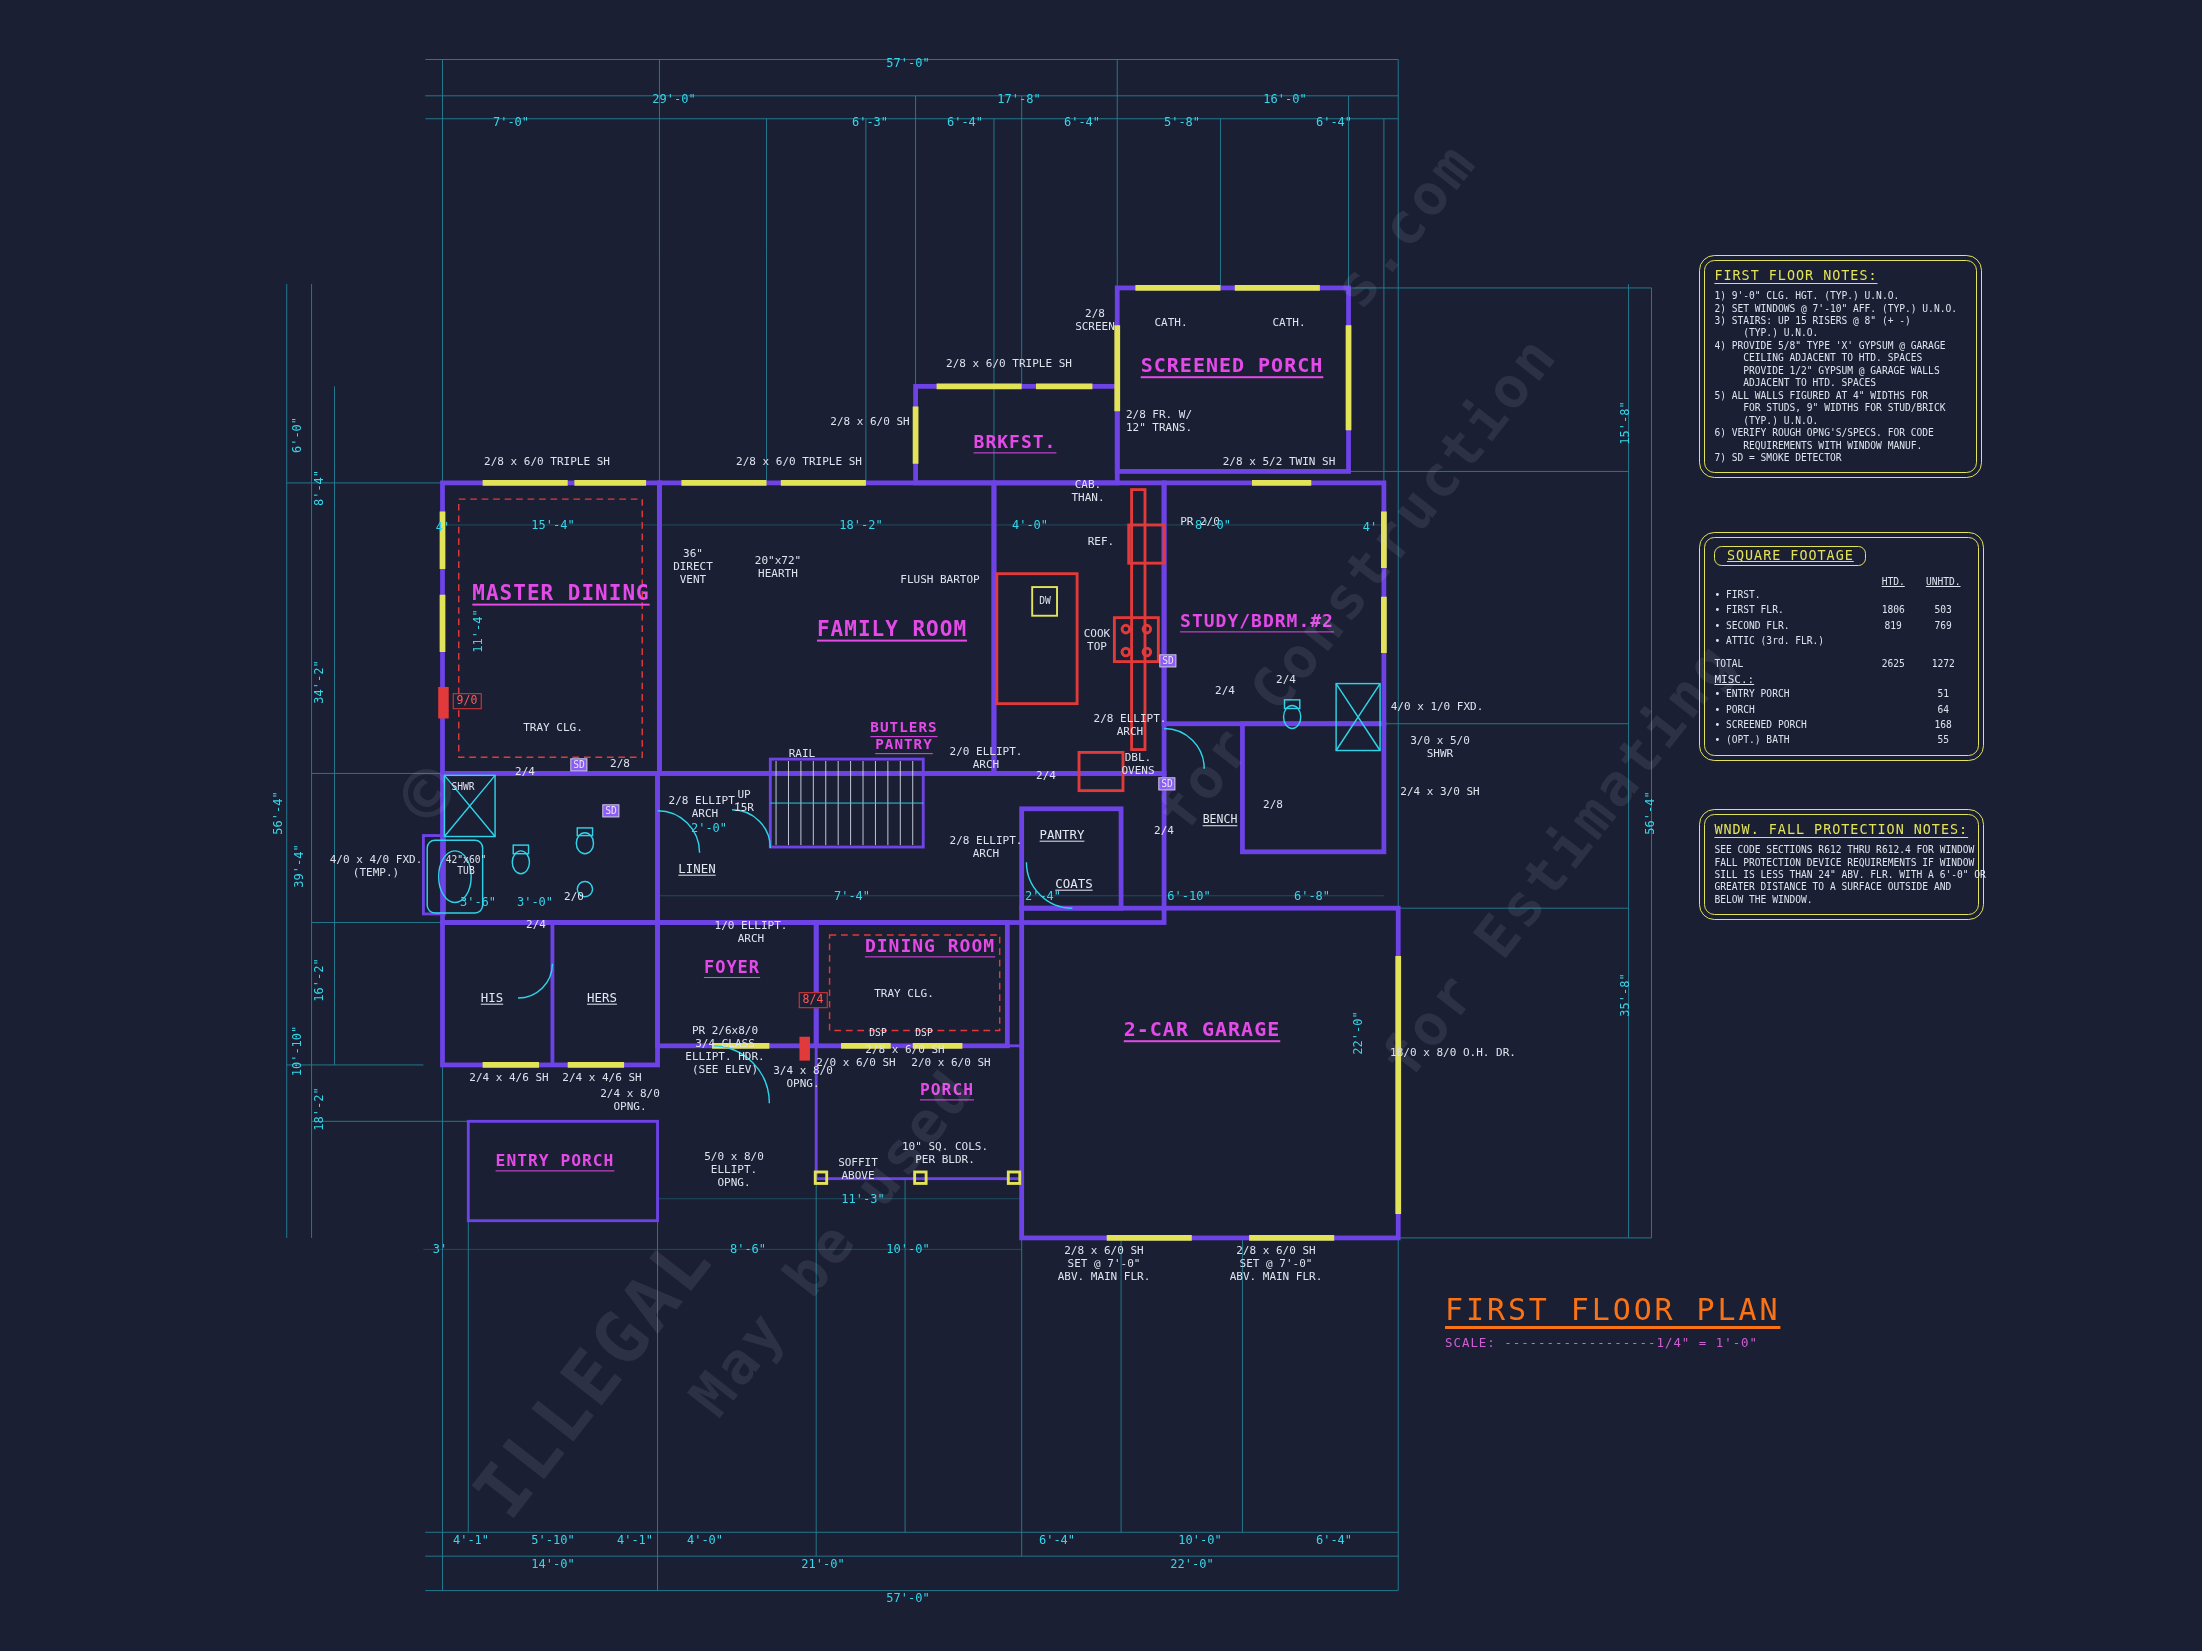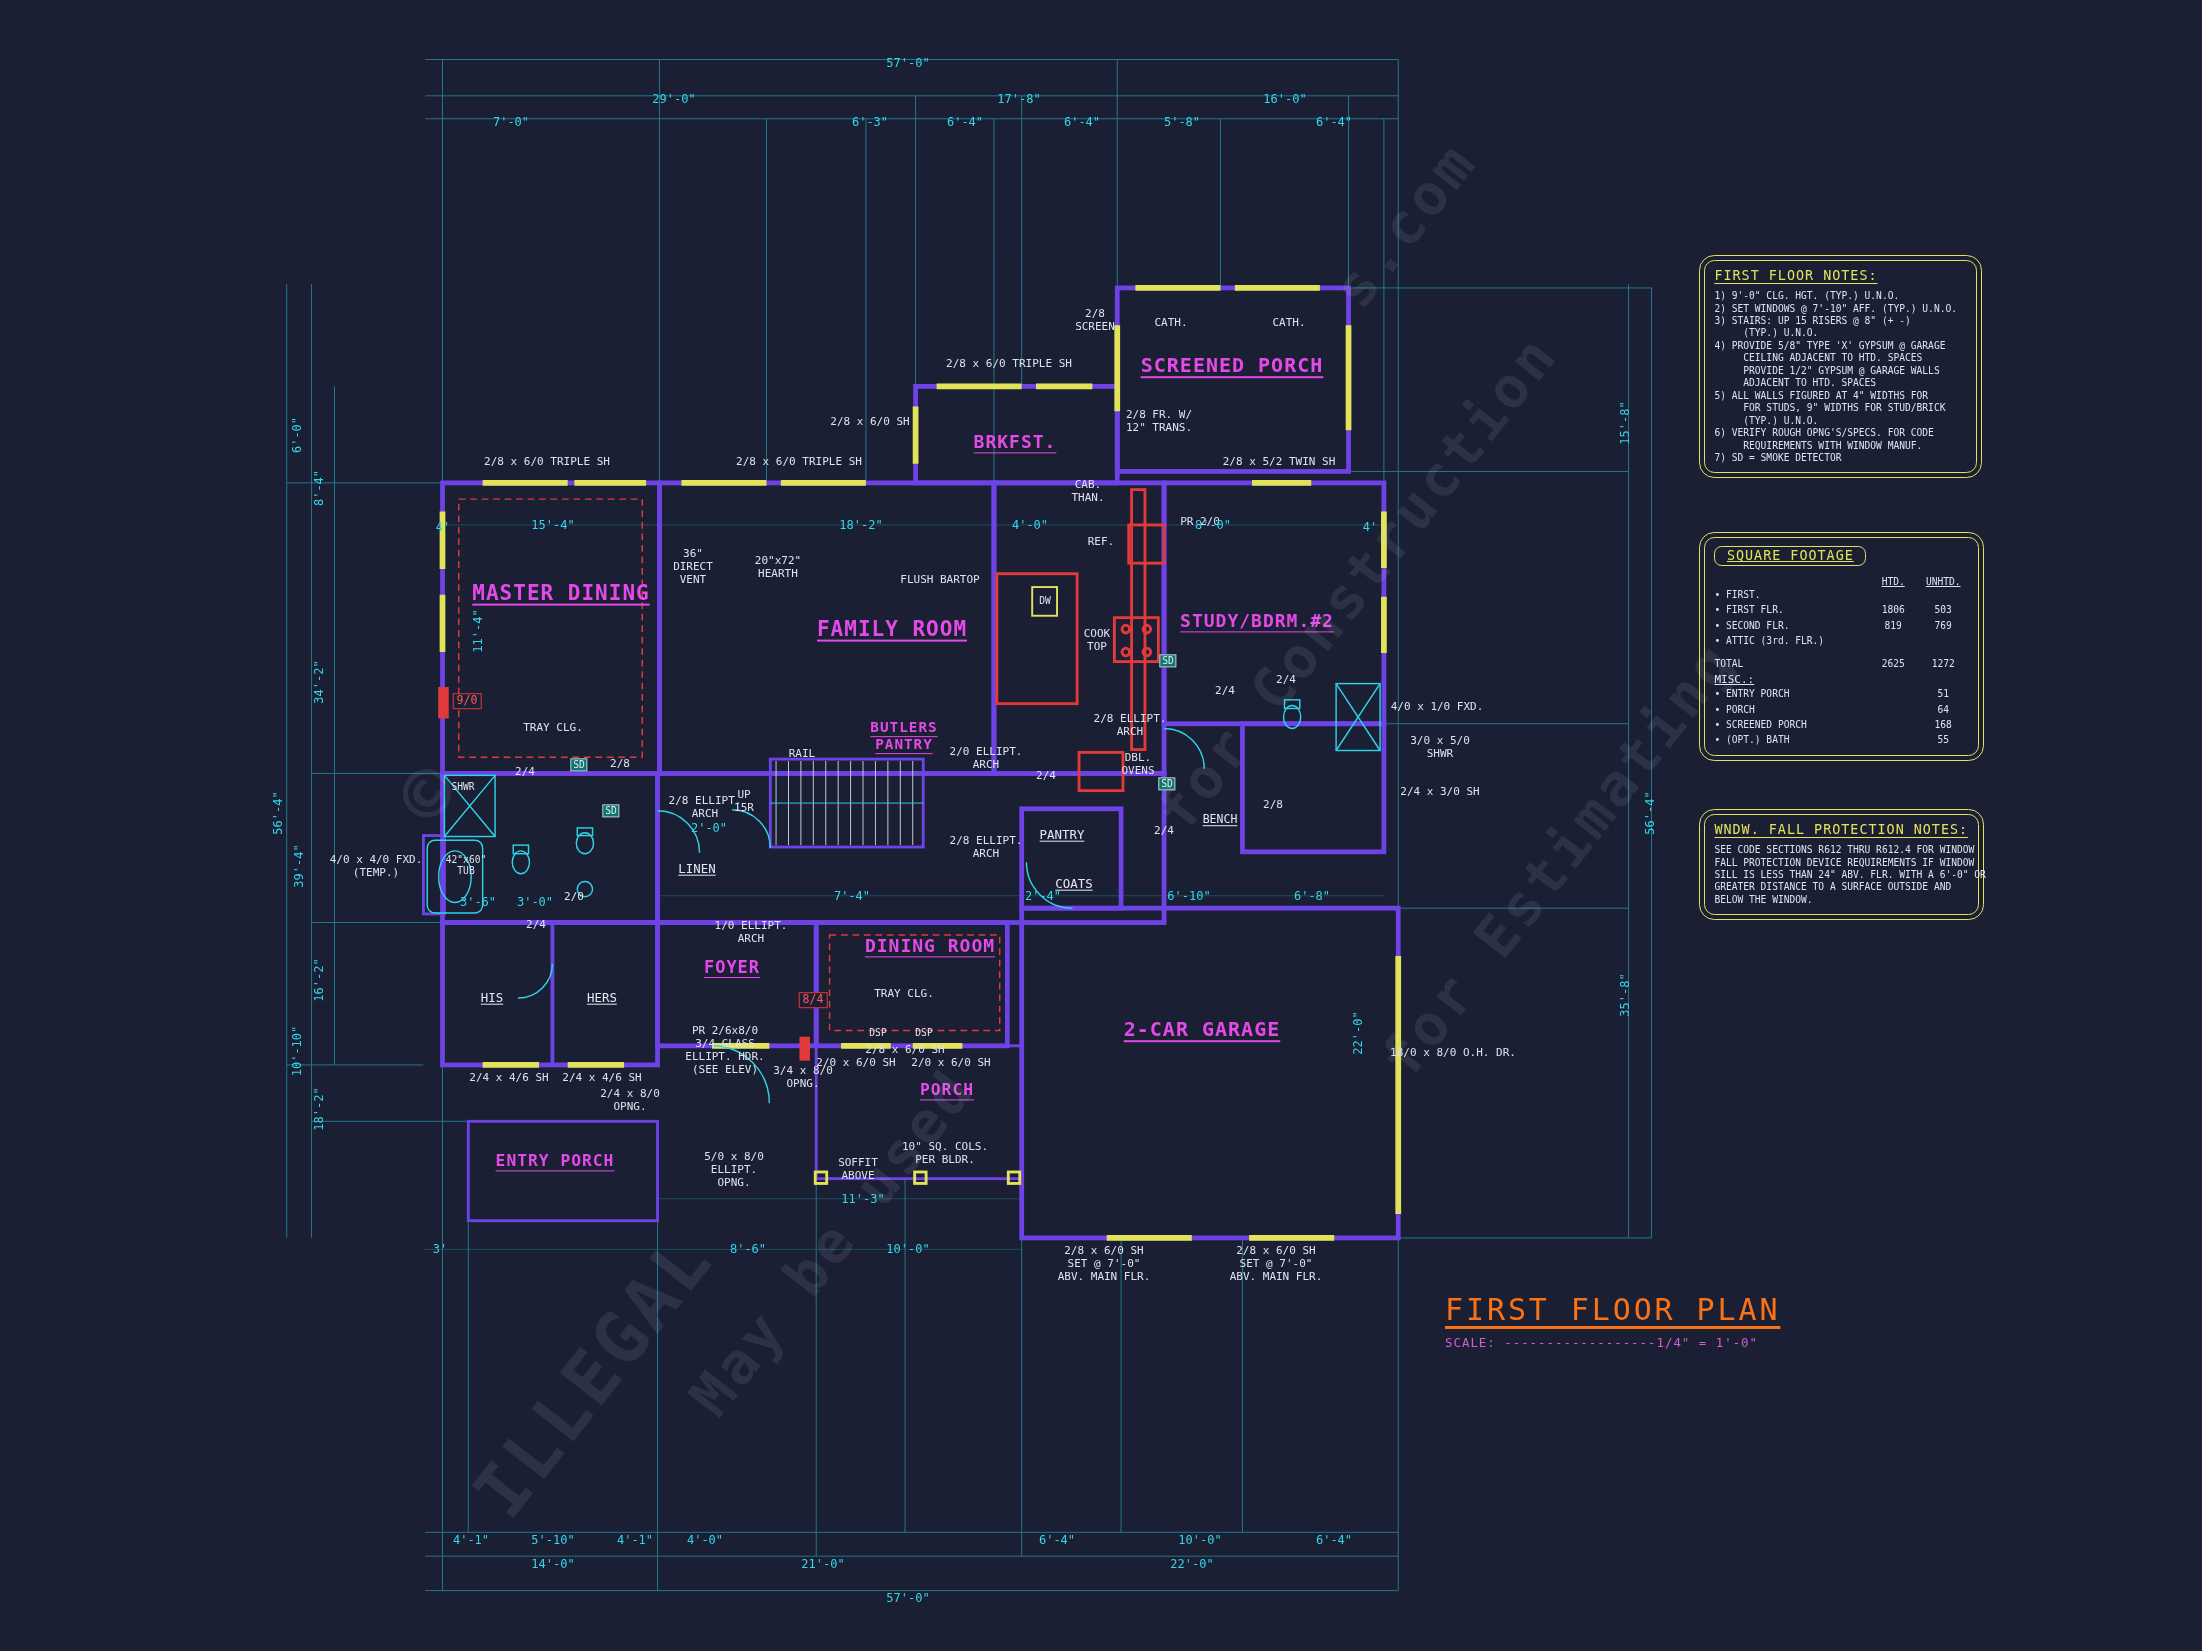--- a/index.html
+++ b/index.html
@@ -5,21 +5,21 @@
   html,body{margin:0;padding:0;background:#10131f;}
   #canvas{position:relative;width:2202px;height:1652px;background:#1a1f33;overflow:hidden;
           font-family:"DejaVu Sans Mono","Liberation Mono",monospace;}
   svg{position:absolute;left:0;top:0;}
   .lbl{position:absolute;white-space:pre;text-align:center;line-height:1.18;transform:translate(-50%,-50%);pointer-events:none;}
   .room{color:#e44ae8;font-size:20px;font-weight:bold;letter-spacing:1px;text-decoration:underline;text-underline-offset:3.8px;}
   .sub{color:#e6e9f2;font-size:12.4px;text-decoration:underline;text-underline-offset:1.9px;}
   .ann{color:#dfe3ee;font-size:11px;}
   .dim{color:#35d6ea;font-size:12px;}
   .red{color:#ff5a5a;font-size:11.5px;border:1px solid #e23a3a;padding:0 2.9px;background:#1a1f33;}
-  .sd{color:#e8e8ee;font-size:9.6px;border:1px solid #bfc3cf;padding:0 1.9px;background:#0f766e;}
+  .sd{color:#e8e8ee;font-size:9.6px;border:1px solid #bfc3cf;padding:0 1.9px;background:#8b5cf6;}
   .wm{color:rgba(210,216,238,0.10);font-weight:bold;letter-spacing:3.8px;}
   .notebox{position:absolute;border:1.9px solid #e3e35a;border-radius:15.3px;padding:3.8px;}
   .notebox-inner{border:1.9px solid #e3e35a;border-radius:10.5px;padding:7.6px 9.6px;}
   .note-title{color:#e3e35a;font-size:13.4px;text-decoration:underline;text-underline-offset:2.9px;margin-bottom:6.7px;letter-spacing:1px;}
   .note-line{color:#dfe3ee;font-size:9.6px;line-height:1.3;white-space:pre;}
   .sqft-title{display:inline-block;border:1.9px solid #e3e35a;border-radius:7.6px;padding:1.9px 11.5px;color:#e3e35a;font-size:13.4px;letter-spacing:1px;text-decoration:underline;}
   .sqft-head{display:grid;grid-template-columns:1fr 50px 50px;color:#dfe3ee;font-size:9.6px;margin-top:9.6px;}
   .sqft-head span{text-decoration:underline;text-align:center;}
   .sqft-row,.misc-row{display:grid;color:#dfe3ee;font-size:9.6px;line-height:1.6;}
   .sqft-row{grid-template-columns:1fr 50px 50px;}

